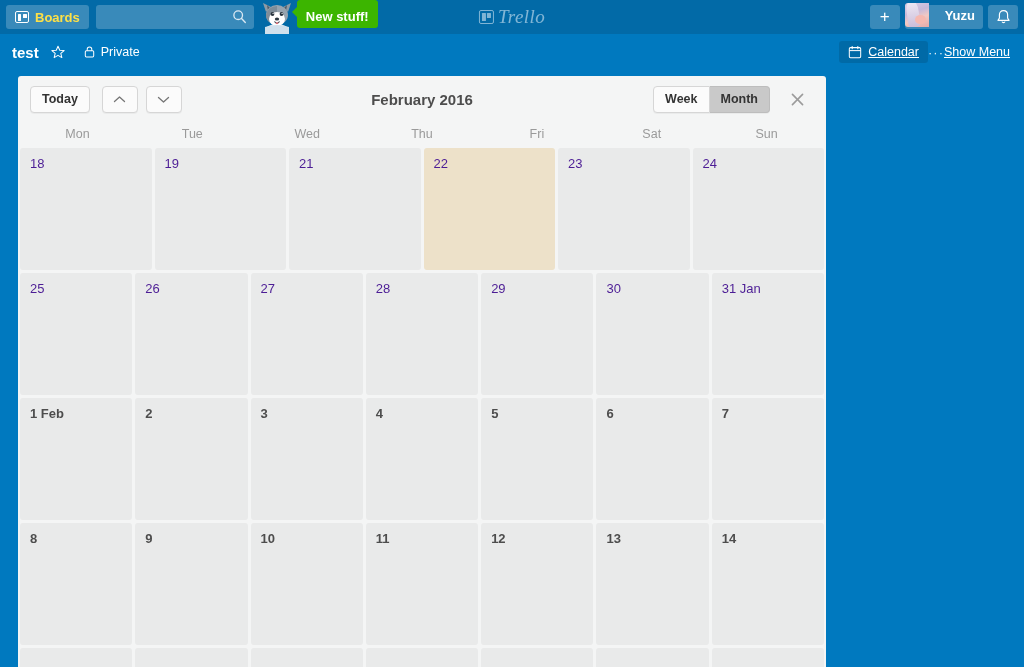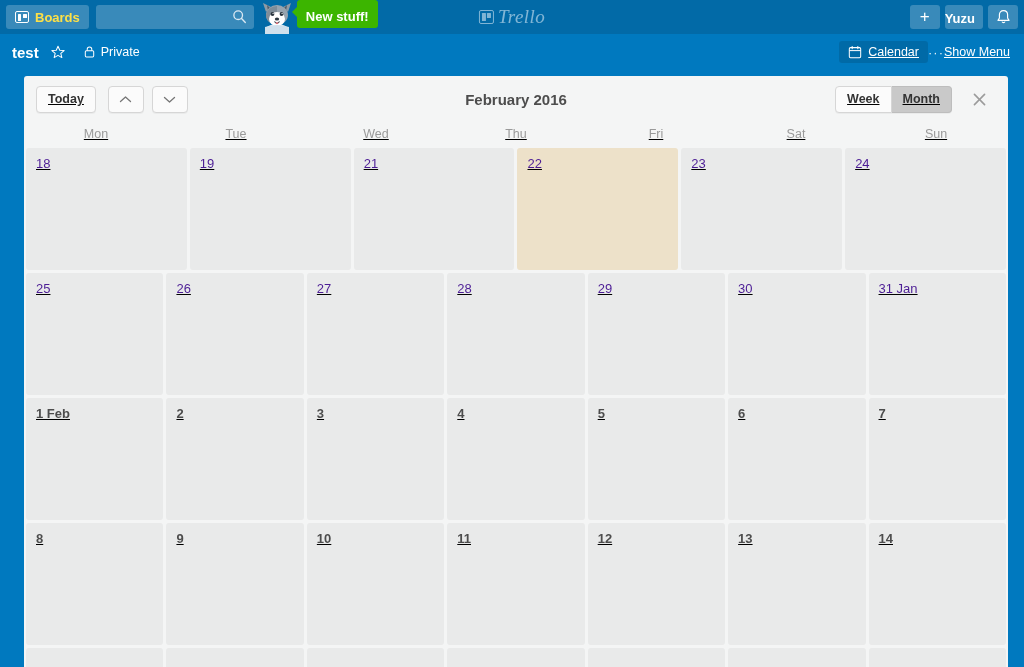--- a/index.html
+++ b/index.html
@@ -94,22 +94,22 @@
   .tb-sq {
     width: 30px; height: 24px;
     background: rgba(255,255,255,0.22);
     border-radius: 3px; color: #fff;
     display:flex; align-items:center; justify-content:center;
     cursor: pointer; font-size: 17px;
   }
   .member-chip {
     height: 24px; background: rgba(255,255,255,0.22);
     border-radius: 3px; display: flex; align-items: center;
-    gap: 6px; padding: 0 8px 4px 0; color: #fff;
-    font-size: 13px; font-weight: bold; cursor: pointer; flex-direction: column;
+    gap: 16px; padding: 0 8px 4px 0; color: #fff;
+    font-size: 13px; font-weight: bold; cursor: pointer;
   }
   .avatar {
     width: 24px; height: 24px; border-radius: 3px 0 0 3px;
     overflow: hidden; position: relative;
     background: linear-gradient(160deg,#d8cfe6 0%,#c9b9d9 38%,#f2c9c4 62%,#e8a9a6 100%);
   }
   .avatar::before {
     content:""; position:absolute; left:2px; top:-2px; width:12px; height:26px;
     background: linear-gradient(180deg,#efeaf5,#cbbdd9);
     transform: rotate(-8deg); border-radius: 40% 40% 20% 20%;
@@ -139,26 +139,25 @@
     display:flex; align-items:center; gap:6px;
     background: rgba(0,0,0,0.12); border-radius: 3px;
     padding: 4px 9px; font-size: 12.5px; cursor: pointer;
   }
   .u { text-decoration: underline; }
   .dots { font-size: 13px; letter-spacing: 1px; opacity: .9; cursor: pointer; }
   .showmenu { font-size: 12.5px; cursor: pointer; padding-right: 4px; }
 
   
   .calwrap {
-    position: absolute; left: 24px; top: 76px;
-    width: 984px; height: 591px;
+    position: absolute; left: 18px; top: 76px;
+    width: 808px; height: 591px;
     background: #f4f5f5;
     border-radius: 3px 3px 0 0;
     overflow: hidden;
-    text-decoration: underline;
   }
   .cal-toolbar {
     height: 46px; display: flex; align-items: center;
     padding: 0 12px; position: relative;
   }
   .btn {
     background: #fbfbfb;
     border: 1px solid #d6d6d6;
     border-radius: 4px;
     height: 27px; min-width: 34px;

